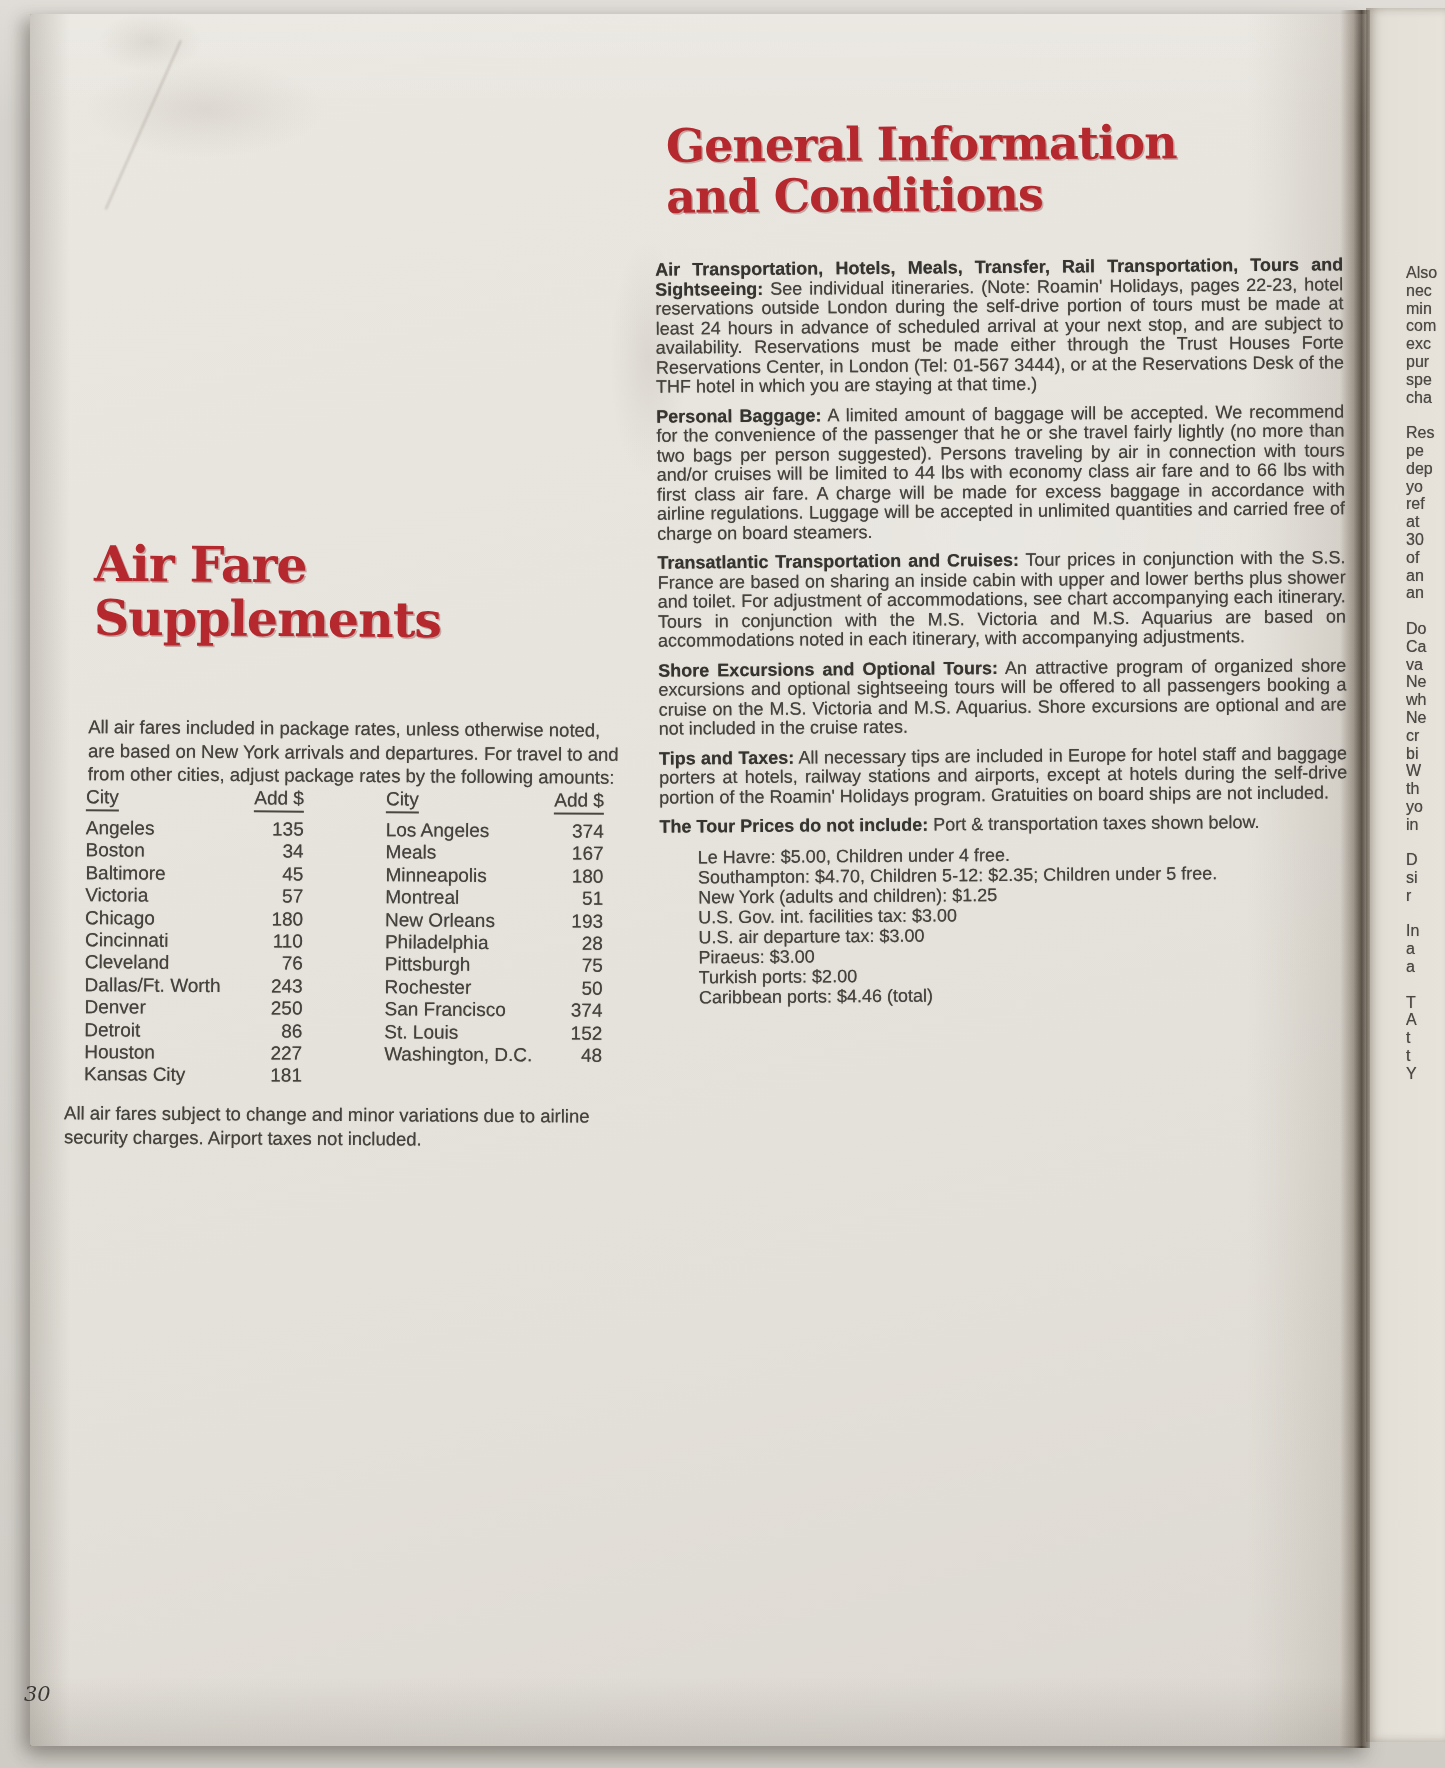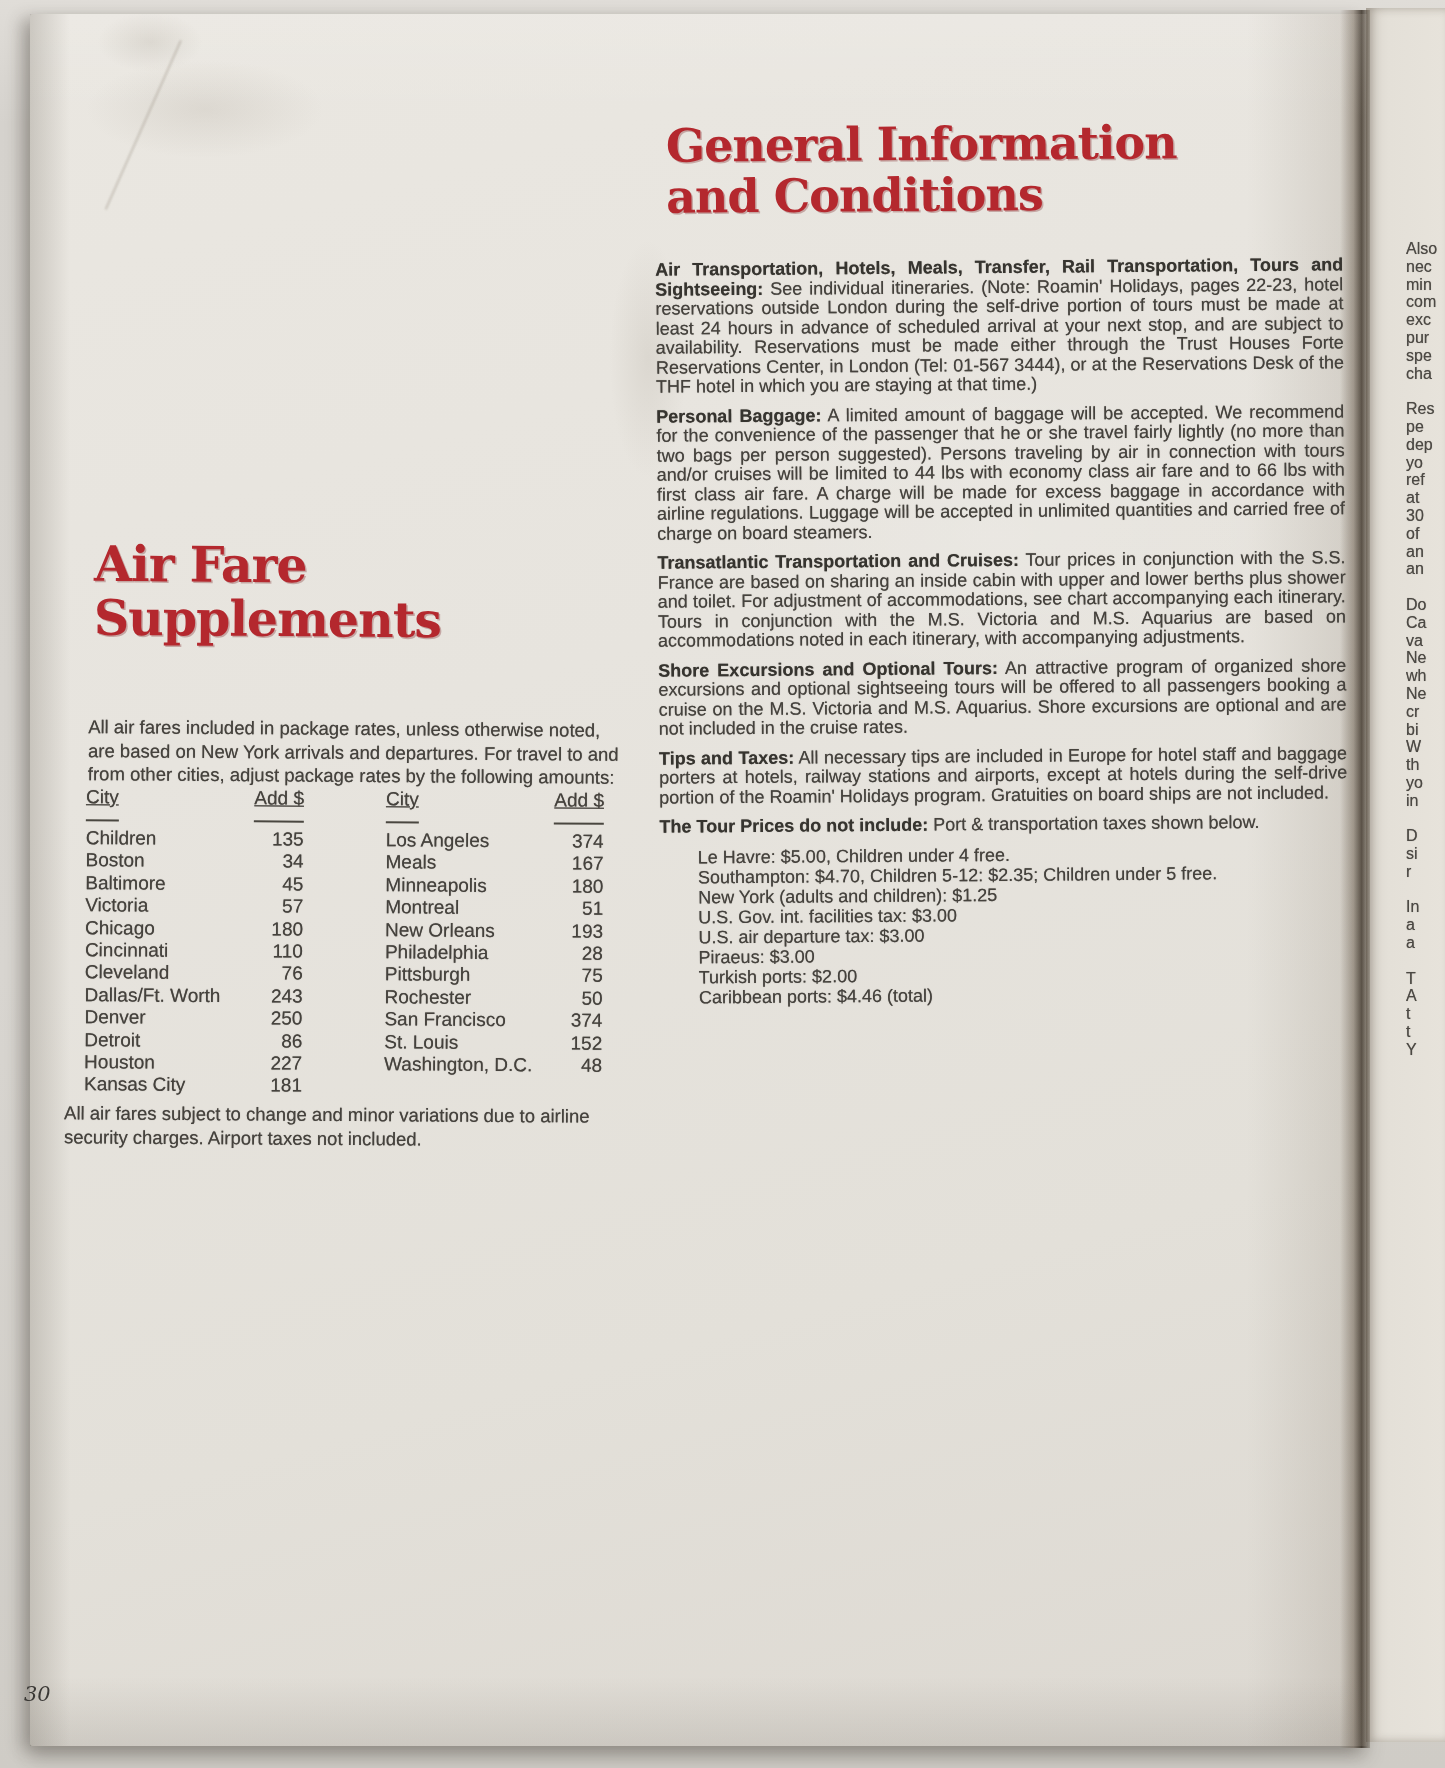--- a/index.html
+++ b/index.html
@@ -49,31 +49,31 @@
     letter-spacing:-1px;
     text-shadow:1.5px 1.5px 0 rgba(115,22,26,.30);
   }
   .title-airfare{left:94px;top:505px;font-size:49px;line-height:54px;transform:rotate(.4deg);}
   .title-gen{left:666px;top:88px;font-size:46px;line-height:51px;transform:rotate(-.4deg);}
   .ink{color:#45423d;text-shadow:0 0 .7px rgba(70,66,60,.75);}
   .intro{left:88px;top:698px;width:535px;font-size:18.5px;line-height:23.5px;transform:rotate(.4deg);}
   .fare-table{left:85px;top:788px;width:525px;display:flex;column-gap:82px;transform:rotate(.4deg);}
   .pair{width:218px;font-size:19px;}
   .hdr-row{display:flex;justify-content:space-between;margin-bottom:6px;}
-  .hdr-row span{border-bottom:2px solid #4a4740;padding-bottom:11px;text-decoration:underline;}
+  .hdr-row span{border-bottom:2px solid #4a4740;padding-bottom:1px;}
   .fare-row{display:flex;justify-content:space-between;line-height:22.4px;}
   .fare-row .val{text-align:left;}
   .footnote{left:64px;top:1084px;width:540px;font-size:18.5px;line-height:24px;transform:rotate(.35deg);}
   .pagenum{left:24px;top:1682px;font-size:21px;font-style:italic;color:#3b3936;z-index:5;font-family:"DejaVu Serif",serif;}
   .paras{left:658px;top:258px;width:688px;font-size:18px;line-height:19.5px;text-align:justify;transform:rotate(-.45deg);}
   .para{margin:0 0 10px 0;}
   .para b{color:#36342f;}
   .price-list{text-align:left;margin-top:2px;}
   .price-item{padding-left:38px;line-height:20px;}
-  .fragments{left:1406px;top:240px;width:40px;z-index:5;font-size:16px;color:#4c4944;
+  .fragments{left:1406px;top:264px;width:40px;z-index:5;font-size:16px;color:#4c4944;
     text-shadow:0 0 .7px rgba(70,66,60,.7);white-space:nowrap;overflow:hidden;}
   .frag{min-height:17.8px;line-height:17.8px;}
 </style>
 </head>
 <body>
 
 <div class="photo">
 
   <div class="page">
     <div class="texture"></div>
@@ -92,21 +92,21 @@
   <p class="block ink intro">All air fares included in package rates, unless otherwise noted, are based on New York arrivals and departures. For travel to and from other cities, adjust package rates by the following amounts:</p>
 
   <div class="block ink fare-table">
     <div class="pair">
       <div class="hdr-row">
         <span>City</span>
         <span>Add $</span>
       </div>
       <div>
           <div class="fare-row">
-          <span class="city">Children</span>
+          <span class="city">Angeles</span>
           <span class="val">135</span>
         </div>
           <div class="fare-row">
           <span class="city">Boston</span>
           <span class="val">34</span>
         </div>
           <div class="fare-row">
           <span class="city">Baltimore</span>
           <span class="val">45</span>
         </div>

